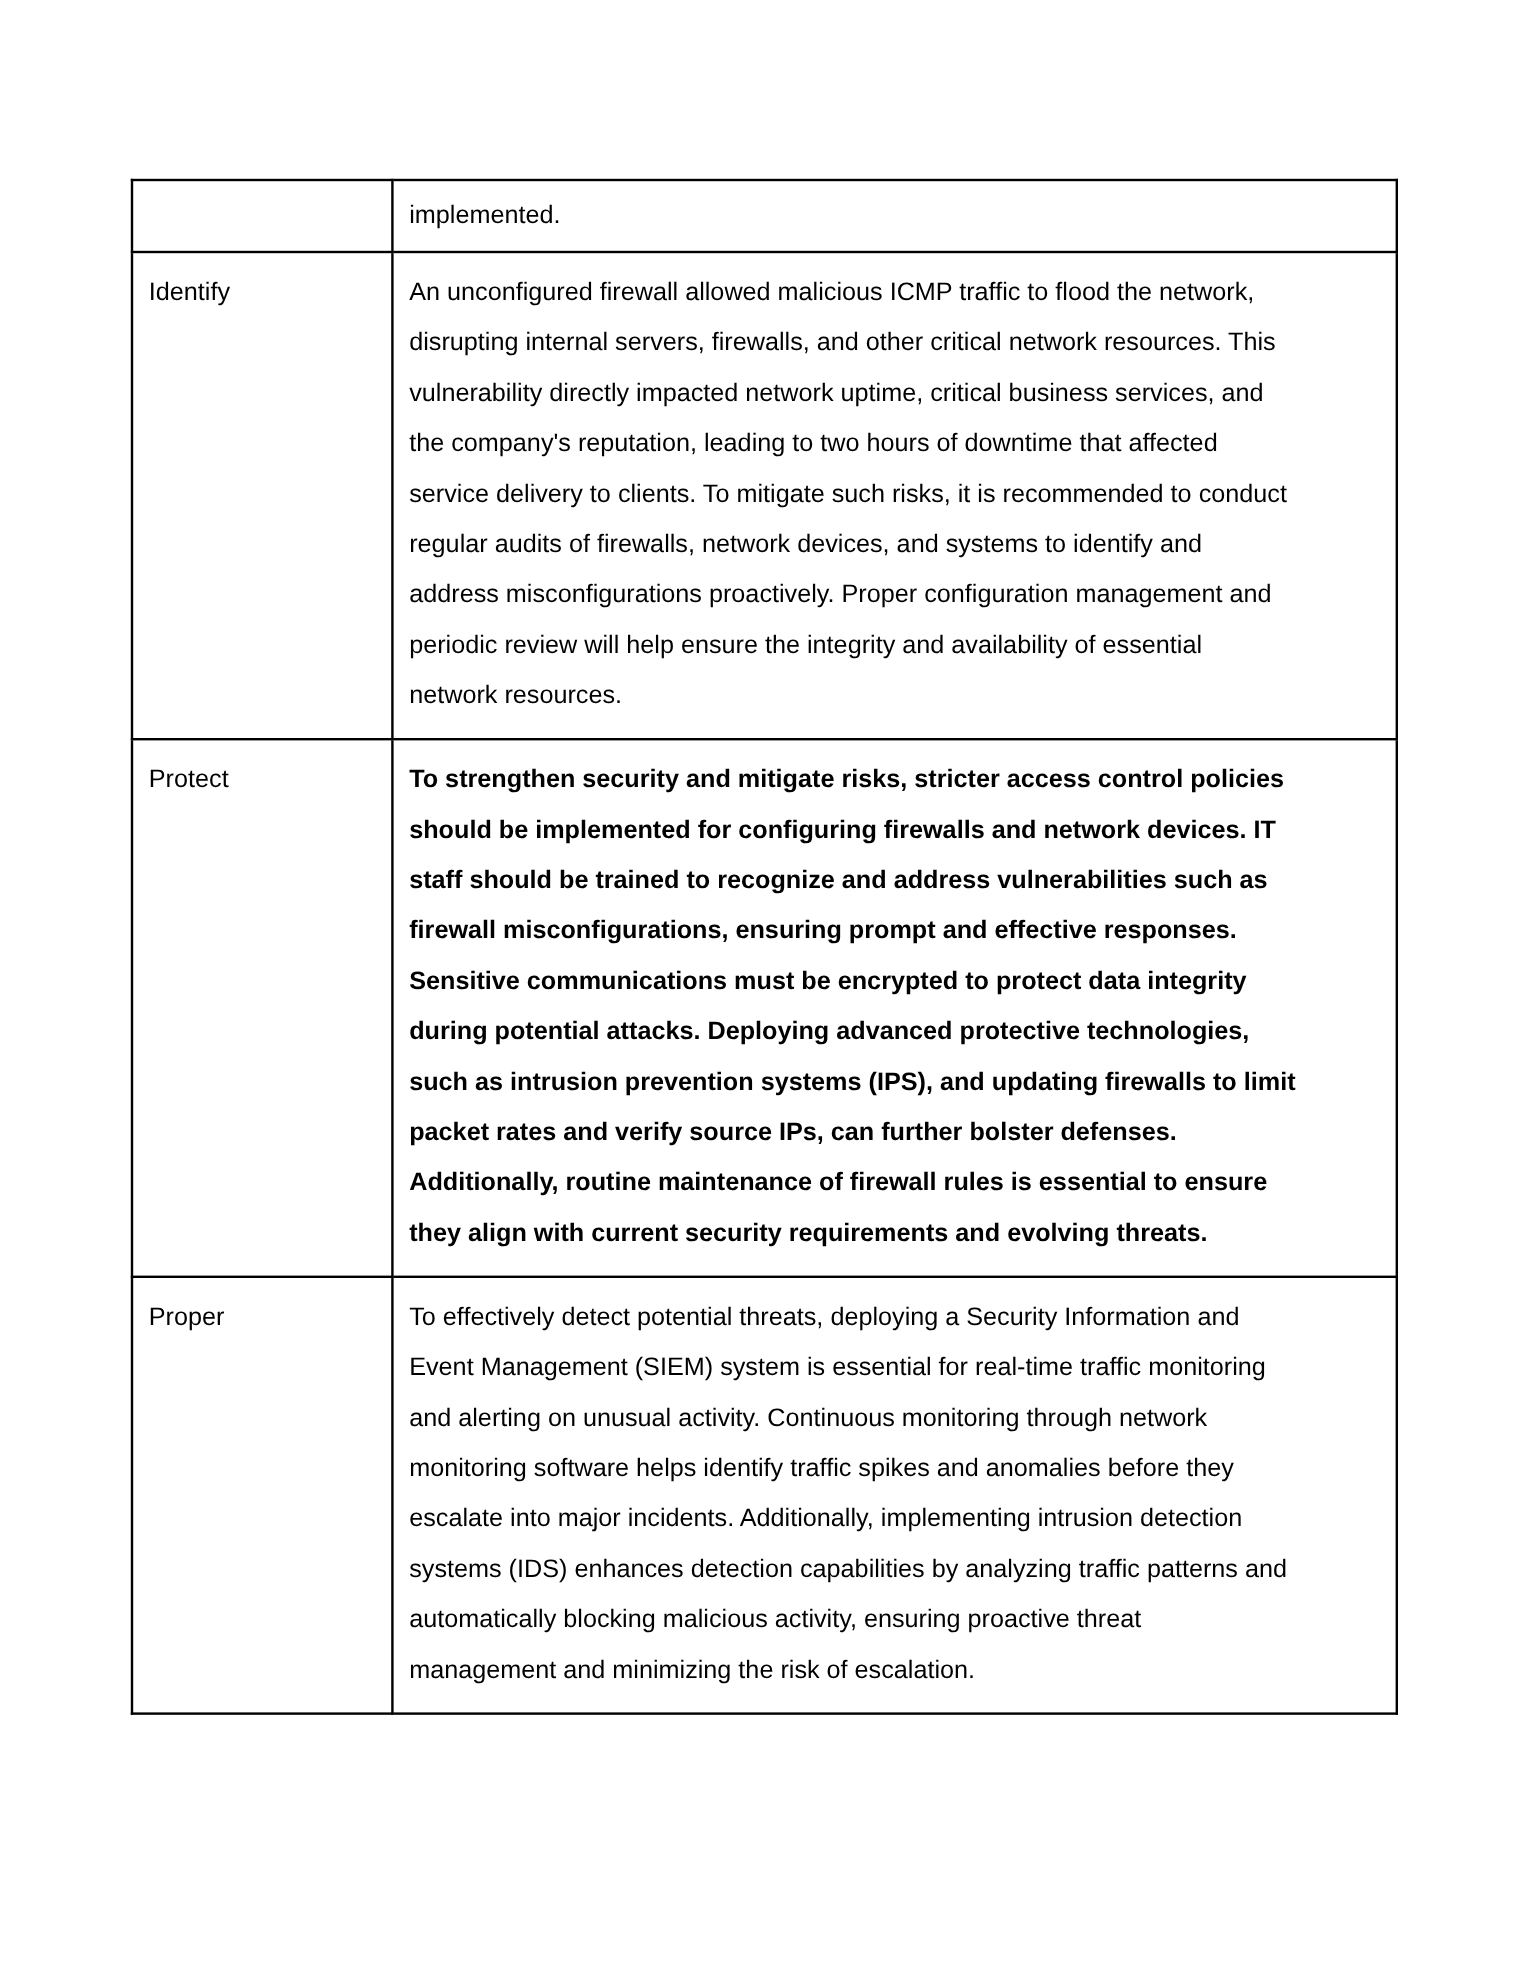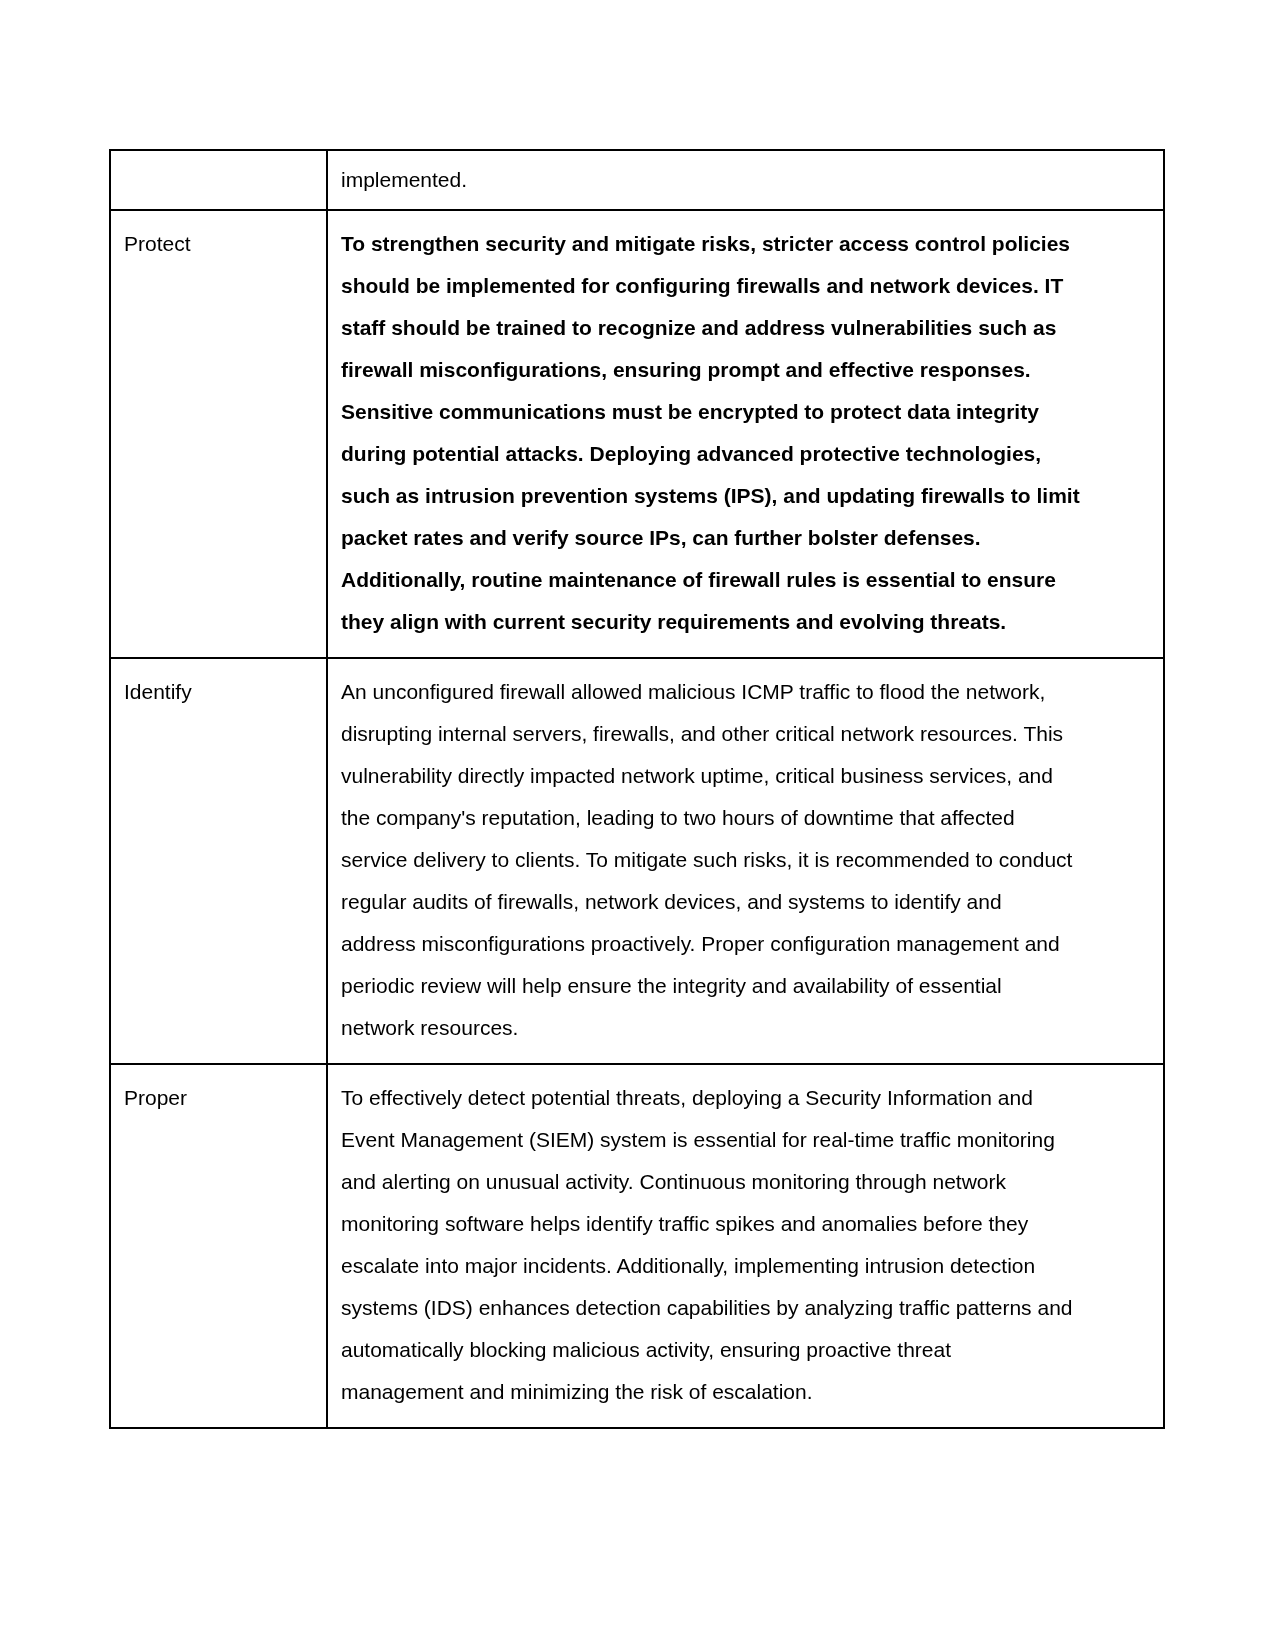--- a/index.html
+++ b/index.html
@@ -57,43 +57,43 @@
     <colgroup>
       <col class="col-label">
       <col class="col-content">
     </colgroup>
     <tbody>
       <tr class="row-cont">
         <td class="label-cell"></td>
         <td class="content-cell">implemented.</td>
       </tr>
       <tr>
+        <td class="label-cell">Identify</td>
+        <td class="content-cell">An unconfigured firewall allowed malicious ICMP traffic to flood the network,
+disrupting internal servers, firewalls, and other critical network resources. This
+vulnerability directly impacted network uptime, critical business services, and
+the company's reputation, leading to two hours of downtime that affected
+service delivery to clients. To mitigate such risks, it is recommended to conduct
+regular audits of firewalls, network devices, and systems to identify and
+address misconfigurations proactively. Proper configuration management and
+periodic review will help ensure the integrity and availability of essential
+network resources.</td>
+      </tr>
+      <tr>
         <td class="label-cell">Protect</td>
         <td class="content-cell bold-cell">To strengthen security and mitigate risks, stricter access control policies
 should be implemented for configuring firewalls and network devices. IT
 staff should be trained to recognize and address vulnerabilities such as
 firewall misconfigurations, ensuring prompt and effective responses.
 Sensitive communications must be encrypted to protect data integrity
 during potential attacks. Deploying advanced protective technologies,
 such as intrusion prevention systems (IPS), and updating firewalls to limit
 packet rates and verify source IPs, can further bolster defenses.
 Additionally, routine maintenance of firewall rules is essential to ensure
 they align with current security requirements and evolving threats.</td>
-      </tr>
-      <tr>
-        <td class="label-cell">Identify</td>
-        <td class="content-cell">An unconfigured firewall allowed malicious ICMP traffic to flood the network,
-disrupting internal servers, firewalls, and other critical network resources. This
-vulnerability directly impacted network uptime, critical business services, and
-the company's reputation, leading to two hours of downtime that affected
-service delivery to clients. To mitigate such risks, it is recommended to conduct
-regular audits of firewalls, network devices, and systems to identify and
-address misconfigurations proactively. Proper configuration management and
-periodic review will help ensure the integrity and availability of essential
-network resources.</td>
       </tr>
       <tr>
         <td class="label-cell">Proper</td>
         <td class="content-cell">To effectively detect potential threats, deploying a Security Information and
 Event Management (SIEM) system is essential for real-time traffic monitoring
 and alerting on unusual activity. Continuous monitoring through network
 monitoring software helps identify traffic spikes and anomalies before they
 escalate into major incidents. Additionally, implementing intrusion detection
 systems (IDS) enhances detection capabilities by analyzing traffic patterns and
 automatically blocking malicious activity, ensuring proactive threat

